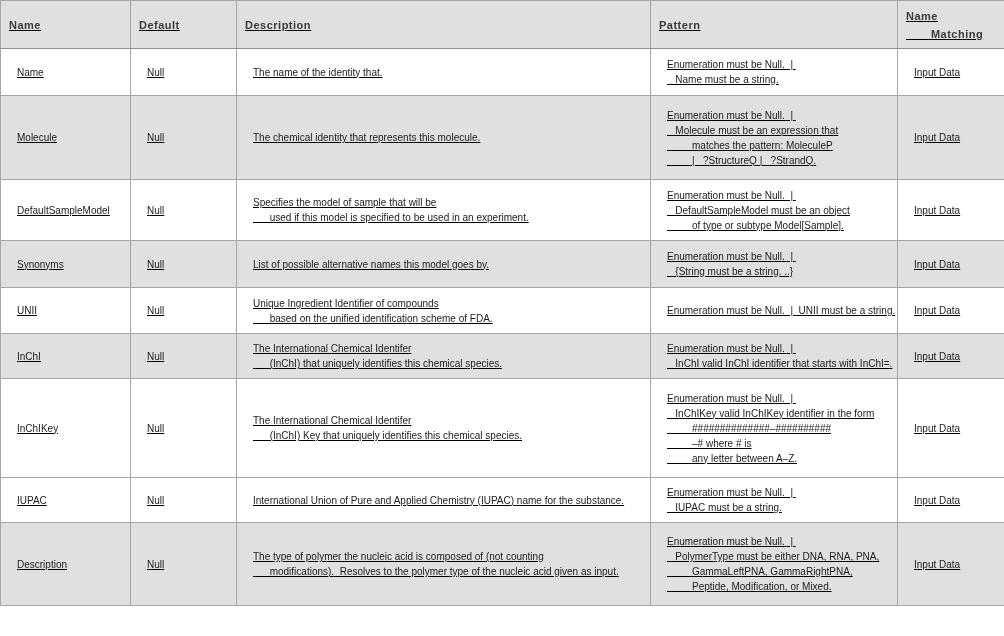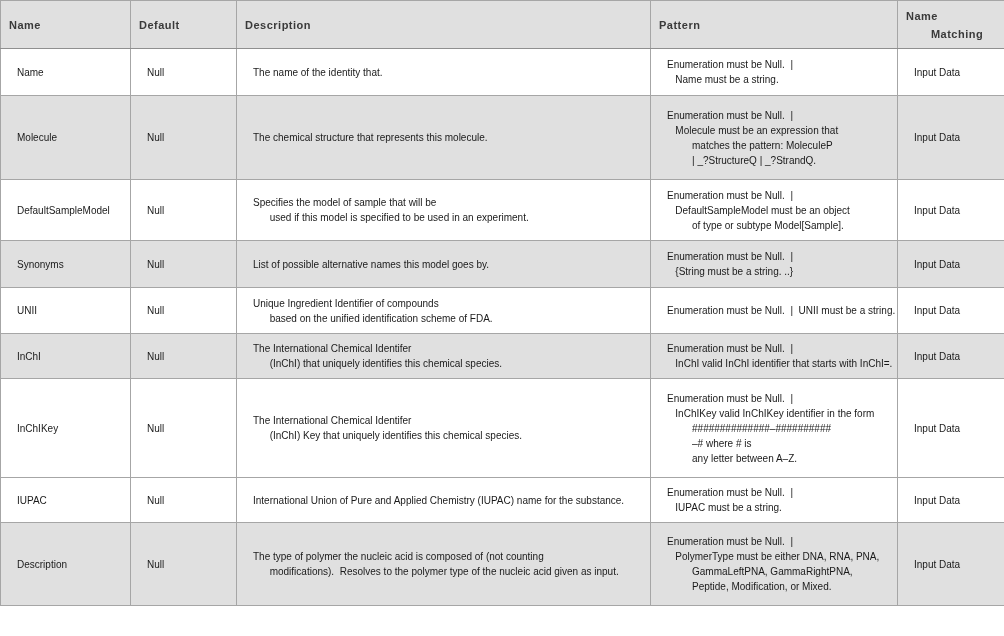--- a/index.html
+++ b/index.html
@@ -6,20 +6,21 @@
     margin: 0;
     padding: 0;
     background: #ffffff;
     font-family: "Liberation Sans", "DejaVu Sans", sans-serif;
   }
   .page {
     width: 1004px;
     height: 636px;
     overflow: hidden;
     background: #ffffff;
+    text-decoration: underline;
   }
   table.fields {
     border-collapse: collapse;
     table-layout: fixed;
     width: 1004px;
     border: 1px solid #7d7d7d;
   }
   table.fields th,
   table.fields td {
     border: 1px solid #a6a6a6;
@@ -79,21 +80,21 @@
         <td class="cell-name">Name</td>
         <td class="cell-default">Null</td>
         <td class="cell-description">The name of the identity that.</td>
         <td class="cell-pattern">Enumeration must be Null.  | 
    Name must be a string.</td>
         <td class="cell-index">Input Data</td>
       </tr>
       <tr class="striped" style="height:84px">
         <td class="cell-name">Molecule</td>
         <td class="cell-default">Null</td>
-        <td class="cell-description">The chemical structure that represents this molecule.</td>
+        <td class="cell-description">The chemical identity that represents this molecule.</td>
         <td class="cell-pattern">Enumeration must be Null.  | 
    Molecule must be an expression that
          matches the pattern: MoleculeP
          | _?StructureQ | _?StrandQ.</td>
         <td class="cell-index">Input Data</td>
       </tr>
       <tr class="plain" style="height:61px">
         <td class="cell-name">DefaultSampleModel</td>
         <td class="cell-default">Null</td>
         <td class="cell-description">Specifies the model of sample that will be

